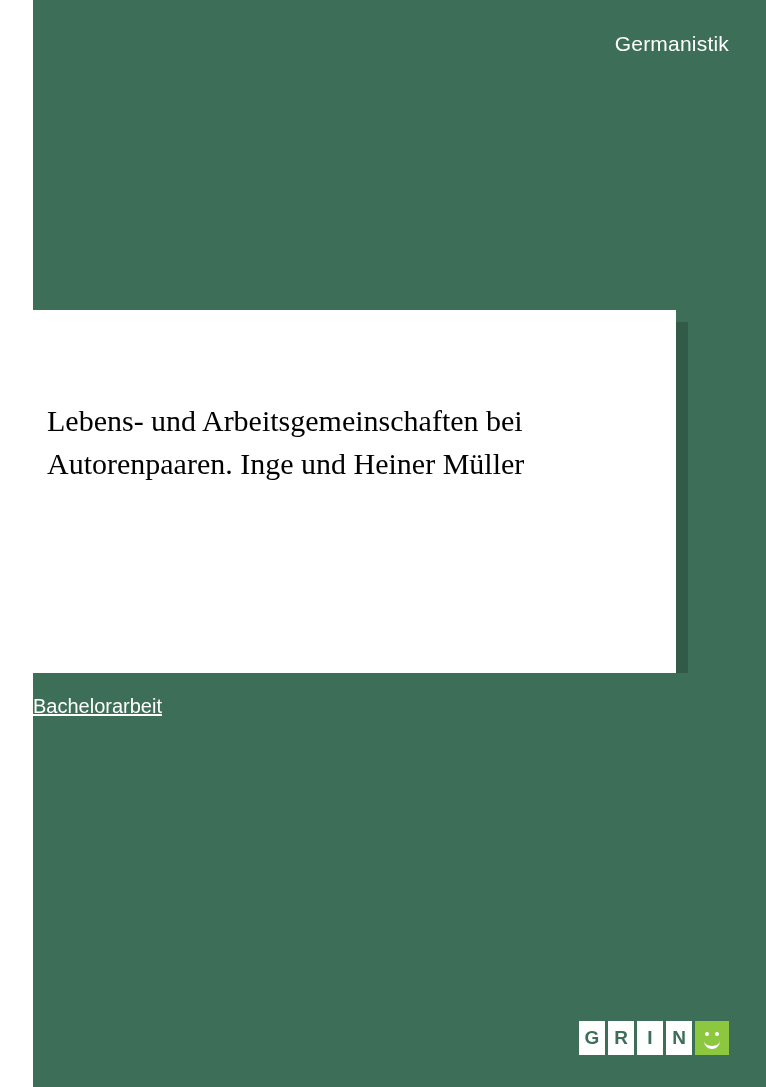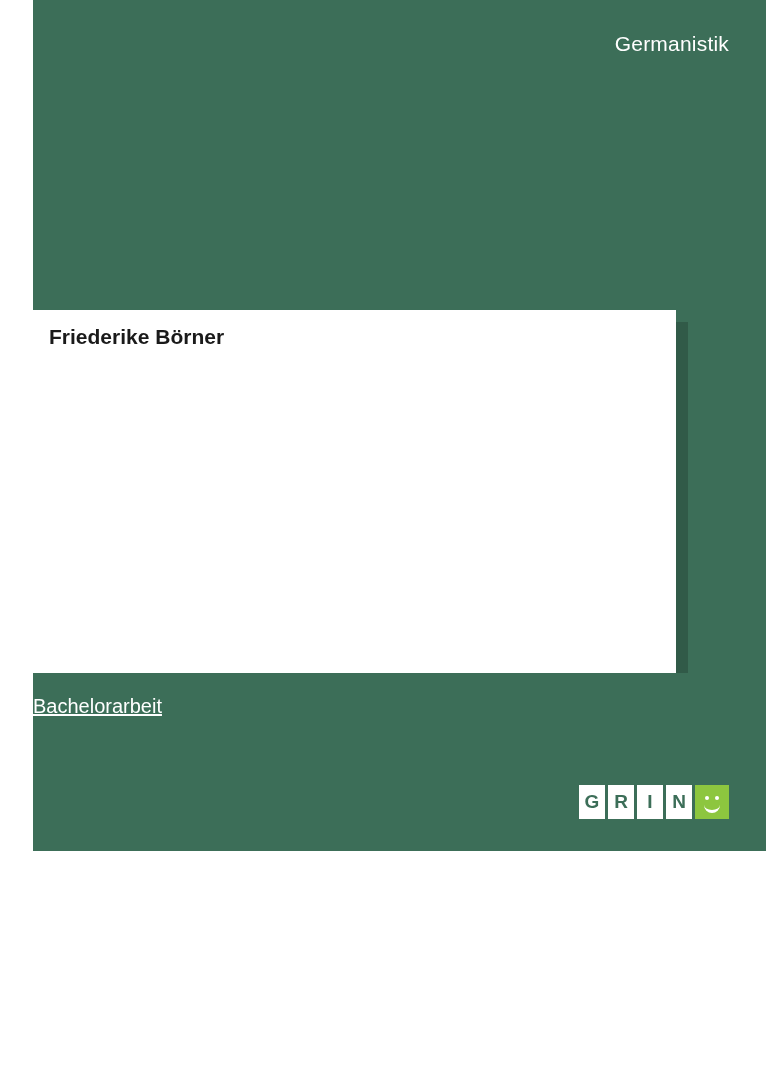--- a/index.html
+++ b/index.html
@@ -10,21 +10,21 @@
     width: 766px;
     height: 1087px;
     background: #ffffff;
     font-family: "Liberation Sans", sans-serif;
     overflow: hidden;
   }
 
   .cover {
     position: relative;
     width: 766px;
-    height: 851px;
+    height: 1087px;
     background: #3c6e58;
     overflow: hidden;
   }
 
   
   .left-strip {
     position: absolute;
     left: 0;
     top: 0;
     width: 33px;
@@ -153,22 +153,22 @@
 
 <div class="cover">
 
   <div class="left-strip"></div>
 
   <div class="category">Germanistik</div>
 
   <div class="title-card-shadow"></div>
   <div class="title-card"></div>
 
-  <div class="author">Friederike Börner</div>
 
+  <div class="title">Lebens- und Arbeitsgemeinschaften bei Autorenpaaren. Inge und Heiner Müller</div>
 
   <div class="doc-type">Bachelorarbeit</div>
 
   <div class="logo">
     <div class="logo-letters">
       <div class="logo-letter">G</div>
       <div class="logo-letter">R</div>
       <div class="logo-letter">I</div>
       <div class="logo-letter">N</div>
     </div>

